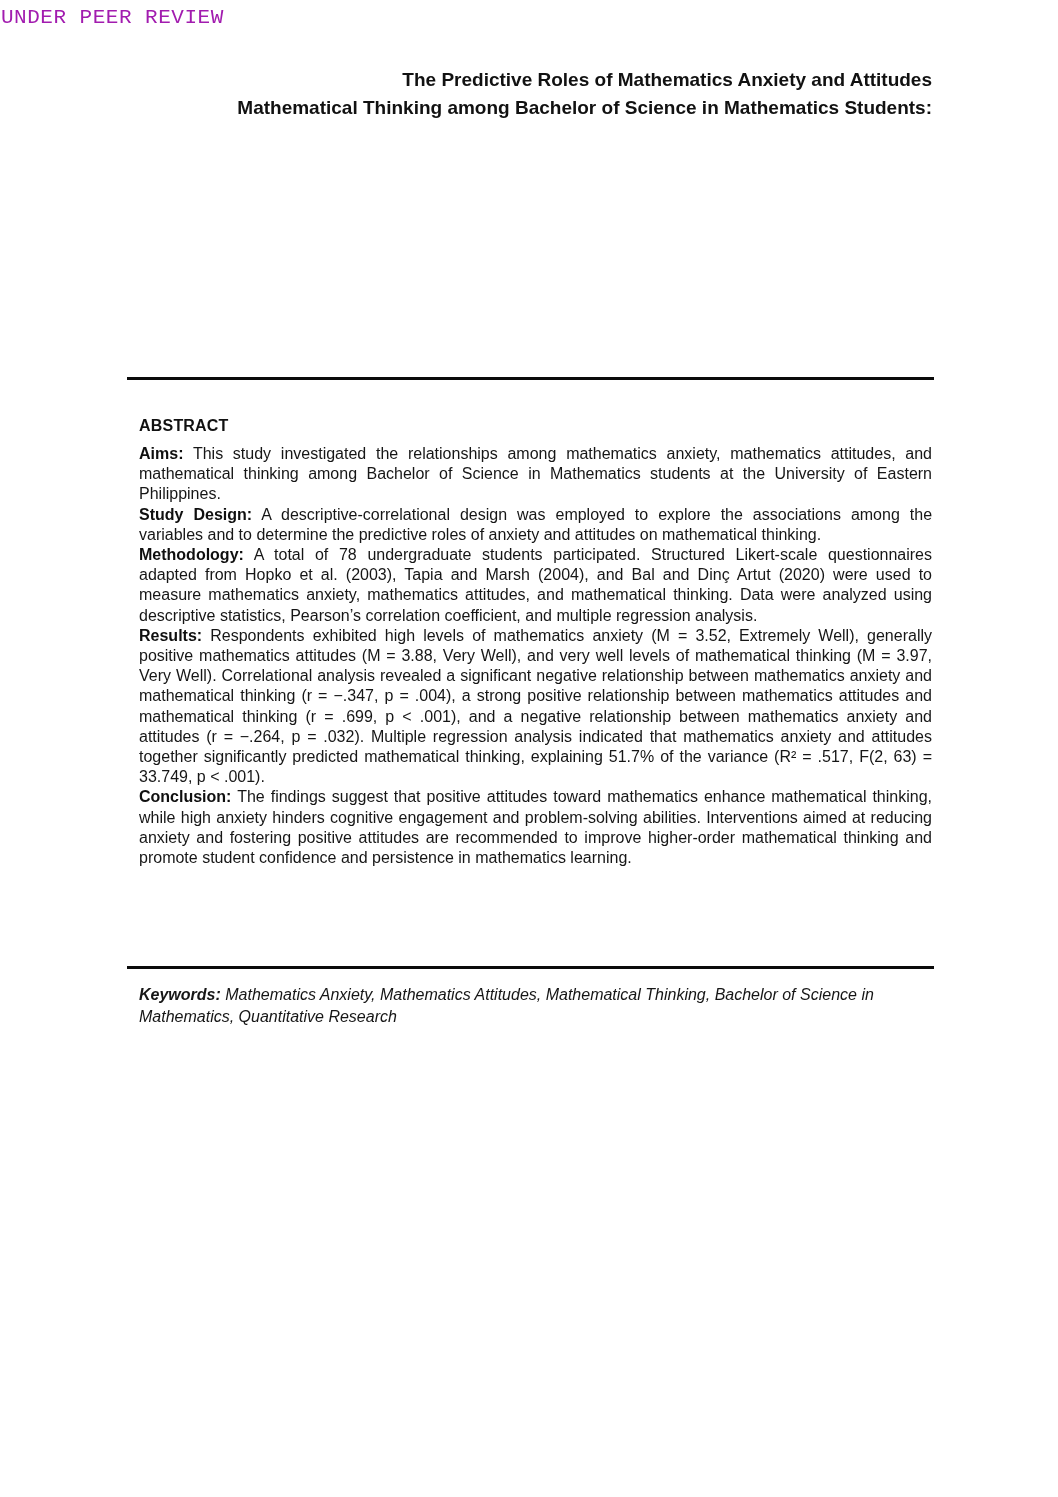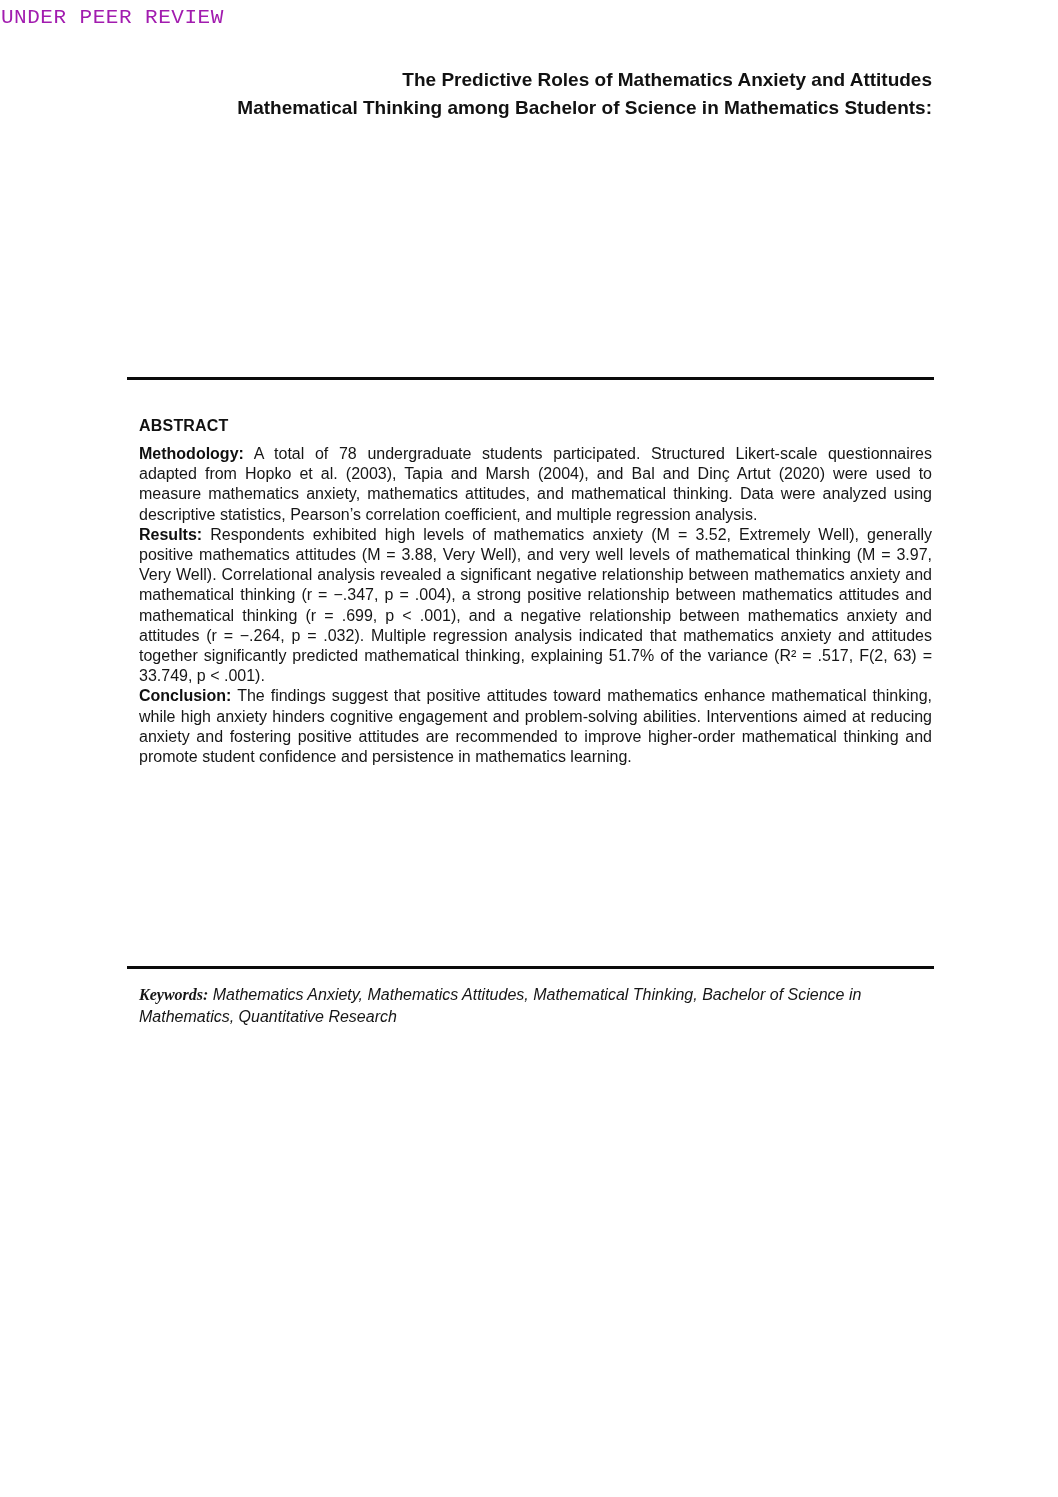--- a/index.html
+++ b/index.html
@@ -69,37 +69,39 @@
     position: absolute;
     top: 984px;
     left: 139px;
     width: 793px;
     margin: 0;
     font-size: 16px;
     line-height: 21.5px;
     font-style: italic;
     color: #161616;
   }
-  .keywords .kw-label { font-weight: bold; font-family: Liberation Serif, serif; }
+  .keywords .kw-label { font-weight: bold; }
 </style>
 </head>
 <body>
 
 <div class="banner">UNDER PEER REVIEW</div>
 
 <div class="title-block">
   <div>The Predictive Roles of Mathematics Anxiety and Attitudes</div>
   <div>Mathematical Thinking among Bachelor of Science in Mathematics Students:</div>
 </div>
 
 <div class="rule rule-top"></div>
 
 <div class="abstract-heading">ABSTRACT</div>
 
 <div class="abstract-body">
+  <p><b>Aims:</b> <span>This study investigated the relationships among mathematics anxiety, mathematics attitudes, and mathematical thinking among Bachelor of Science in Mathematics students at the University of Eastern Philippines.</span></p>
+  <p><b>Study Design:</b> <span>A descriptive-correlational design was employed to explore the associations among the variables and to determine the predictive roles of anxiety and attitudes on mathematical thinking.</span></p>
   <p><b>Methodology:</b> <span>A total of 78 undergraduate students participated. Structured Likert-scale questionnaires adapted from Hopko et al. (2003), Tapia and Marsh (2004), and Bal and Dinç Artut (2020) were used to measure mathematics anxiety, mathematics attitudes, and mathematical thinking. Data were analyzed using descriptive statistics, Pearson’s correlation coefficient, and multiple regression analysis.</span></p>
   <p><b>Results:</b> <span>Respondents exhibited high levels of mathematics anxiety (M = 3.52, Extremely Well), generally positive mathematics attitudes (M = 3.88, Very Well), and very well levels of mathematical thinking (M = 3.97, Very Well). Correlational analysis revealed a significant negative relationship between mathematics anxiety and mathematical thinking (r = −.347, p = .004), a strong positive relationship between mathematics attitudes and mathematical thinking (r = .699, p &lt; .001), and a negative relationship between mathematics anxiety and attitudes (r = −.264, p = .032). Multiple regression analysis indicated that mathematics anxiety and attitudes together significantly predicted mathematical thinking, explaining 51.7% of the variance (R² = .517, F(2, 63) = 33.749, p &lt; .001).</span></p>
   <p><b>Conclusion:</b> <span>The findings suggest that positive attitudes toward mathematics enhance mathematical thinking, while high anxiety hinders cognitive engagement and problem-solving abilities. Interventions aimed at reducing anxiety and fostering positive attitudes are recommended to improve higher-order mathematical thinking and promote student confidence and persistence in mathematics learning.</span></p>
 </div>
 
 <div class="rule rule-bottom"></div>
 
 <p class="keywords"><span class="kw-label">Keywords:</span> <span>Mathematics Anxiety, Mathematics Attitudes, Mathematical Thinking, Bachelor of Science in Mathematics, Quantitative Research</span></p>
 
 </body></html>

